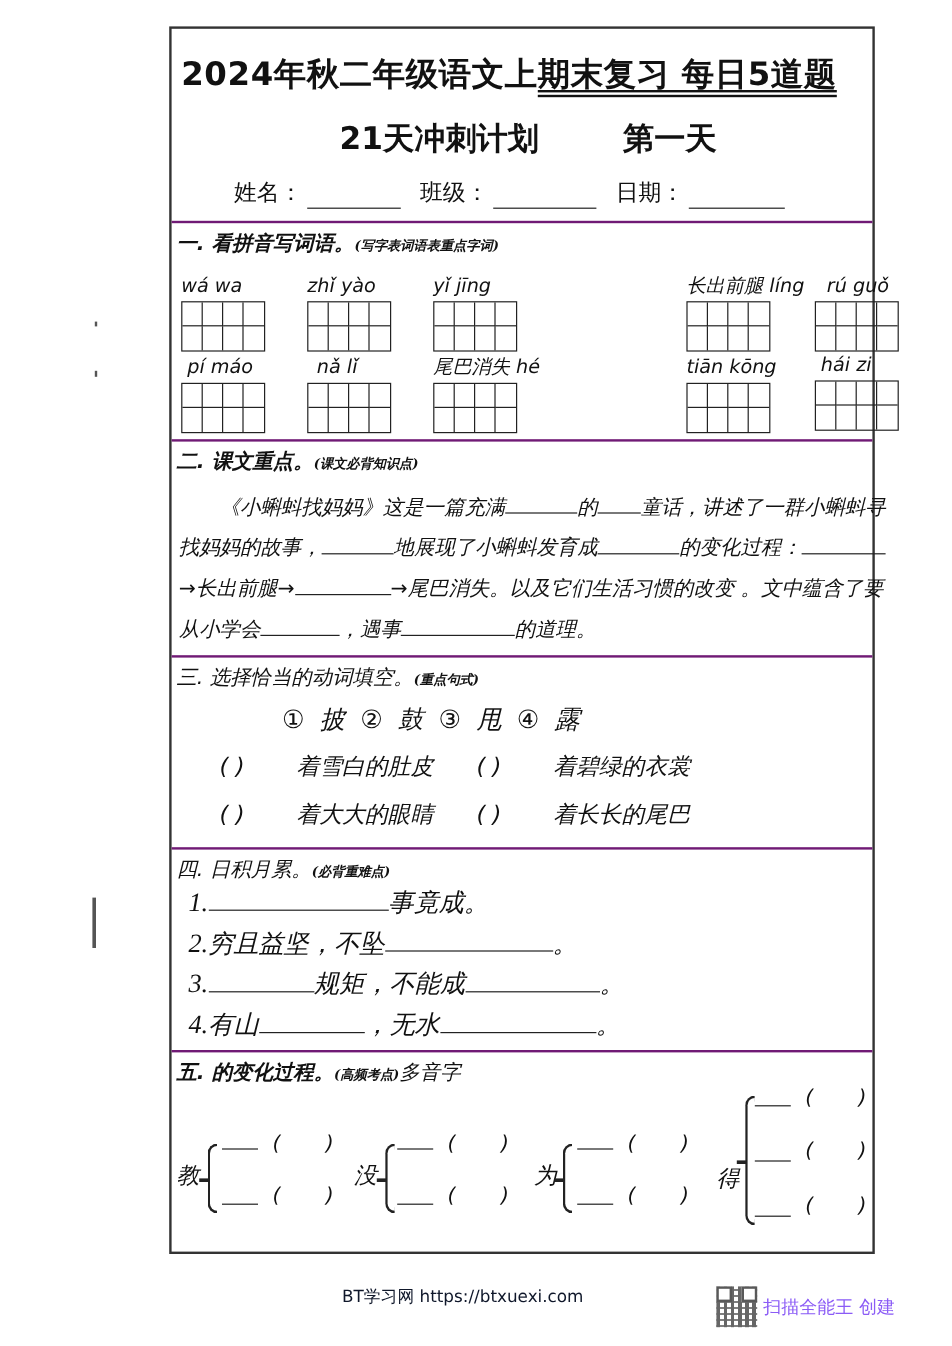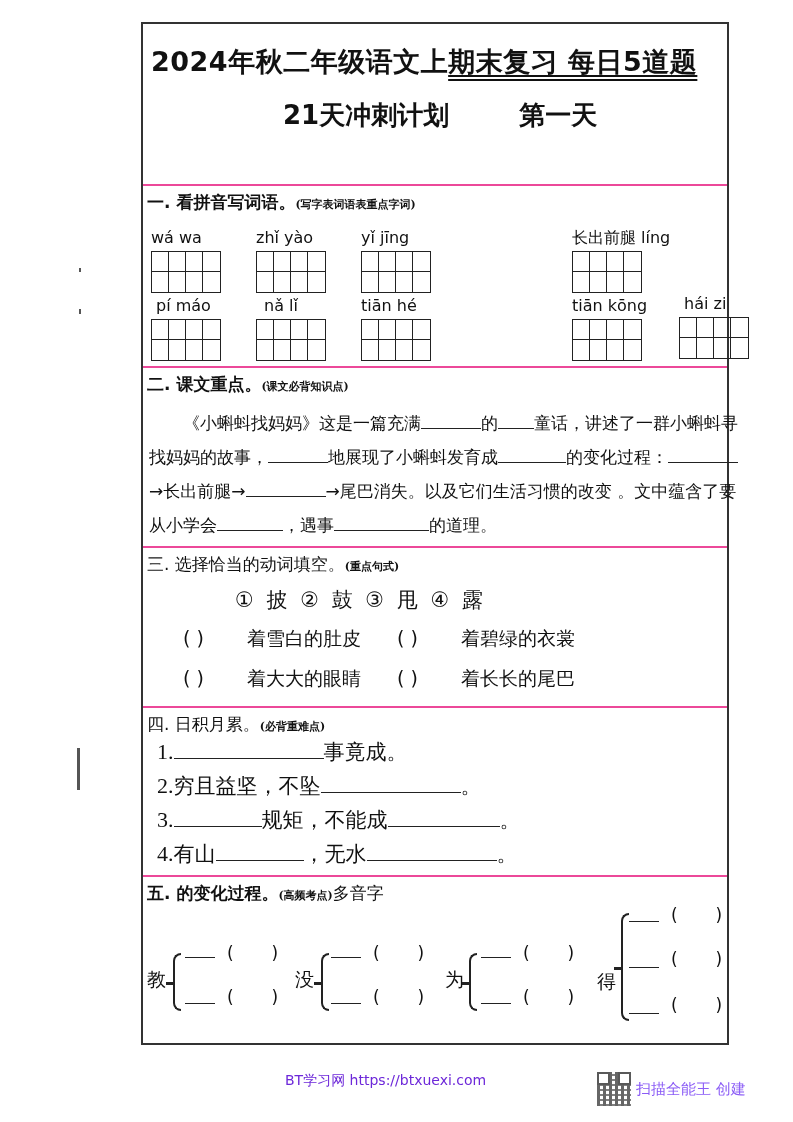--- a/index.html
+++ b/index.html
@@ -10,21 +10,21 @@
   .hdr { position:absolute; left:0; top:0; width:100%; height:162px; }
   .title1 { position:absolute; left:8px; top:20px; font-size:27px; font-weight:bold;
             letter-spacing:0.5px; white-space:nowrap; font-family:"DejaVu Sans","Liberation Sans",sans-serif; }
   .title1 .ul { text-decoration:underline double; text-underline-offset:4px; }
   .title2 { position:absolute; left:140px; top:74px; font-size:26px; font-weight:bold;
             font-family:"DejaVu Sans","Liberation Sans",sans-serif; white-space:nowrap; }
   .title2 .day { margin-left:70px; }
   .info { position:absolute; left:52px; top:124px; font-size:19px; white-space:nowrap;
           font-family:"DejaVu Sans","Liberation Sans",sans-serif; }
   .info .blank { display:inline-block; border-bottom:1.5px solid #222; vertical-align:bottom; height:18px; margin:0 10px 0 4px; }
-  .sec { position:absolute; left:0; width:100%; border-top:2px solid #ec4899; box-sizing:border-box; }
+  .sec { position:absolute; left:0; width:100%; border-top:2px solid #701a75; box-sizing:border-box;font-style:italic; }
   .sec-title { position:absolute; left:4px; top:5px; font-size:17px; font-weight:bold; white-space:nowrap;
                font-family:"DejaVu Sans","Liberation Sans",sans-serif; }
   .sec-title .note { font-size:11px; font-weight:bold; font-family:"DejaVu Serif","Liberation Serif",serif; }
   .sec-title .extra { font-size:17px; font-weight:normal; }
   
   .pinyin-cell { position:absolute; width:72px; }
   .pinyin { font-family:"DejaVu Sans","Liberation Sans",sans-serif; font-size:16px; white-space:nowrap; height:20px; }
   .grid { width:70px; height:42px; border:1.5px solid #222; box-sizing:border-box; display:grid;
           grid-template-columns:repeat(4,1fr); grid-template-rows:1fr 1fr; margin-top:3px; }
   .grid span { border-right:1px solid #222; border-bottom:1px solid #222; }
@@ -45,21 +45,21 @@
   .idiom { position:absolute; left:14px; font-size:22px; white-space:nowrap; font-family:"Liberation Serif","DejaVu Serif",serif; }
   .idiom .cn { font-family:"DejaVu Sans","Liberation Sans",sans-serif; font-size:21px; }
   .idiom .u { display:inline-block; border-bottom:1.5px solid #222; height:20px; vertical-align:baseline; }
   
   .poly { position:absolute; font-family:"DejaVu Sans","Liberation Sans",sans-serif; }
   .poly .ch { position:absolute; font-size:19px; }
   .poly .brace { position:absolute; border:2.5px solid #222; border-right:none; border-radius:10px 0 0 10px; width:6px; }
   .poly .brace::after { content:""; position:absolute; left:-9px; top:50%; width:8px; height:2.5px; background:#222; }
   .poly .line { position:absolute; width:30px; border-bottom:1.5px solid #222; }
   .poly .paren { position:absolute; font-size:17px; white-space:pre; }
-  .footer-link { position:absolute; left:285px; top:1072px; font-size:14px; color:#6d28d9;
+  .footer-link { position:absolute; left:285px; top:1072px; font-size:14px; color:#0f172a;
                  font-family:"DejaVu Sans","Liberation Sans",sans-serif; }
   .footer-scan { position:absolute; left:636px; top:1080px; font-size:15px; color:#8b5cf6;
                  font-family:"DejaVu Sans","Liberation Sans",sans-serif; }
   .qr { position:absolute; left:597px; top:1072px; width:34px; height:34px;
         background:
           repeating-linear-gradient(90deg,#333 0 3px,transparent 3px 6px),
           repeating-linear-gradient(0deg,#555 0 2px,transparent 2px 5px);
         opacity:0.75; }
   .qr::before, .qr::after { content:""; position:absolute; width:9px; height:9px; border:2px solid #222; background:#fff; }
   .qr::before { left:0; top:0; } .qr::after { right:0; top:0; }
@@ -74,20 +74,25 @@
 
 <div class="sheet">
 
   <div class="hdr">
     <div class="title1">
       <span>2024年秋二年级语文上</span><span class="ul">期末复习  每日5道题</span>
     </div>
     <div class="title2">
       <span>21天冲刺计划</span><span class="day">第一天</span>
     </div>
+    <div class="info">
+      <span>姓名：</span><span class="blank" style="width:78px"></span>
+      <span>班级：</span><span class="blank" style="width:86px"></span>
+      <span>日期：</span><span class="blank" style="width:80px"></span>
+    </div>
   </div>
 
   <div class="sec" style="top:160px;height:182px;">
     <div class="sec-title">
       <span>一. 看拼音写词语。</span><span class="note">(写字表词语表重点字词)</span>
     </div>
     <div class="pinyin-cell" style="left:8px;top:42px">
         <div class="pinyin">wá  wa</div>
         <div class="grid">
           <span></span>
@@ -132,20 +137,33 @@
           <span></span>
           <span></span>
           <span></span>
           <span></span>
           <span></span>
           <span></span>
           <span></span>
           <span></span>
         </div>
       </div>
+    <div class="pinyin-cell" style="left:536px;top:42px">
+        <div class="pinyin" style="padding-left:10px">rú  guǒ</div>
+        <div class="grid">
+          <span></span>
+          <span></span>
+          <span></span>
+          <span></span>
+          <span></span>
+          <span></span>
+          <span></span>
+          <span></span>
+        </div>
+      </div>
     <div class="pinyin-cell" style="left:8px;top:110px">
         <div class="pinyin" style="padding-left:5px">pí   máo</div>
         <div class="grid">
           <span></span>
           <span></span>
           <span></span>
           <span></span>
           <span></span>
           <span></span>
           <span></span>
@@ -159,21 +177,21 @@
           <span></span>
           <span></span>
           <span></span>
           <span></span>
           <span></span>
           <span></span>
           <span></span>
         </div>
       </div>
     <div class="pinyin-cell" style="left:218px;top:110px">
-        <div class="pinyin">tiān  hé</div>
+        <div class="pinyin">尾巴消失  hé</div>
         <div class="grid">
           <span></span>
           <span></span>
           <span></span>
           <span></span>
           <span></span>
           <span></span>
           <span></span>
           <span></span>
         </div>

